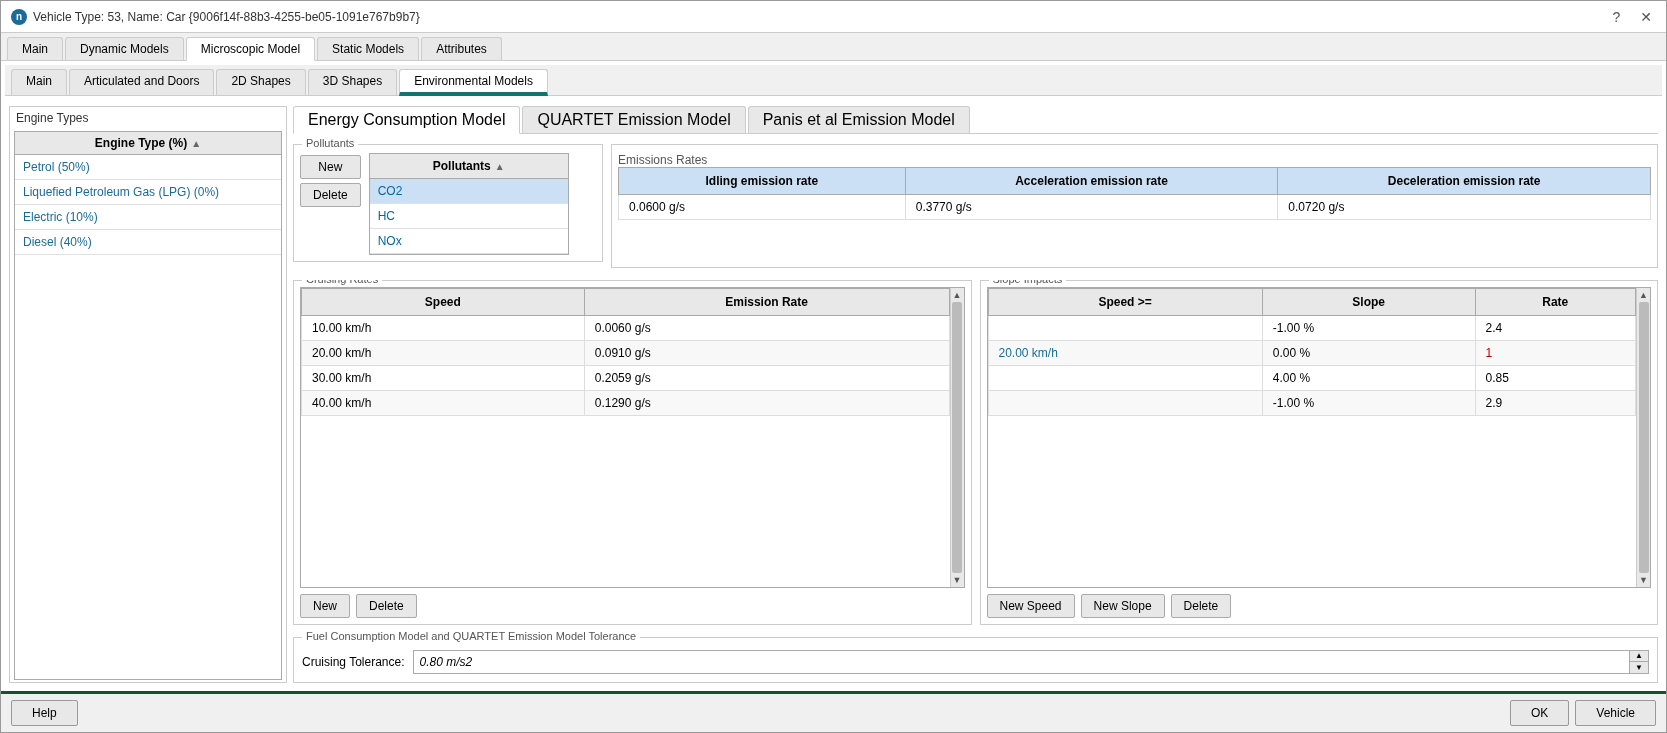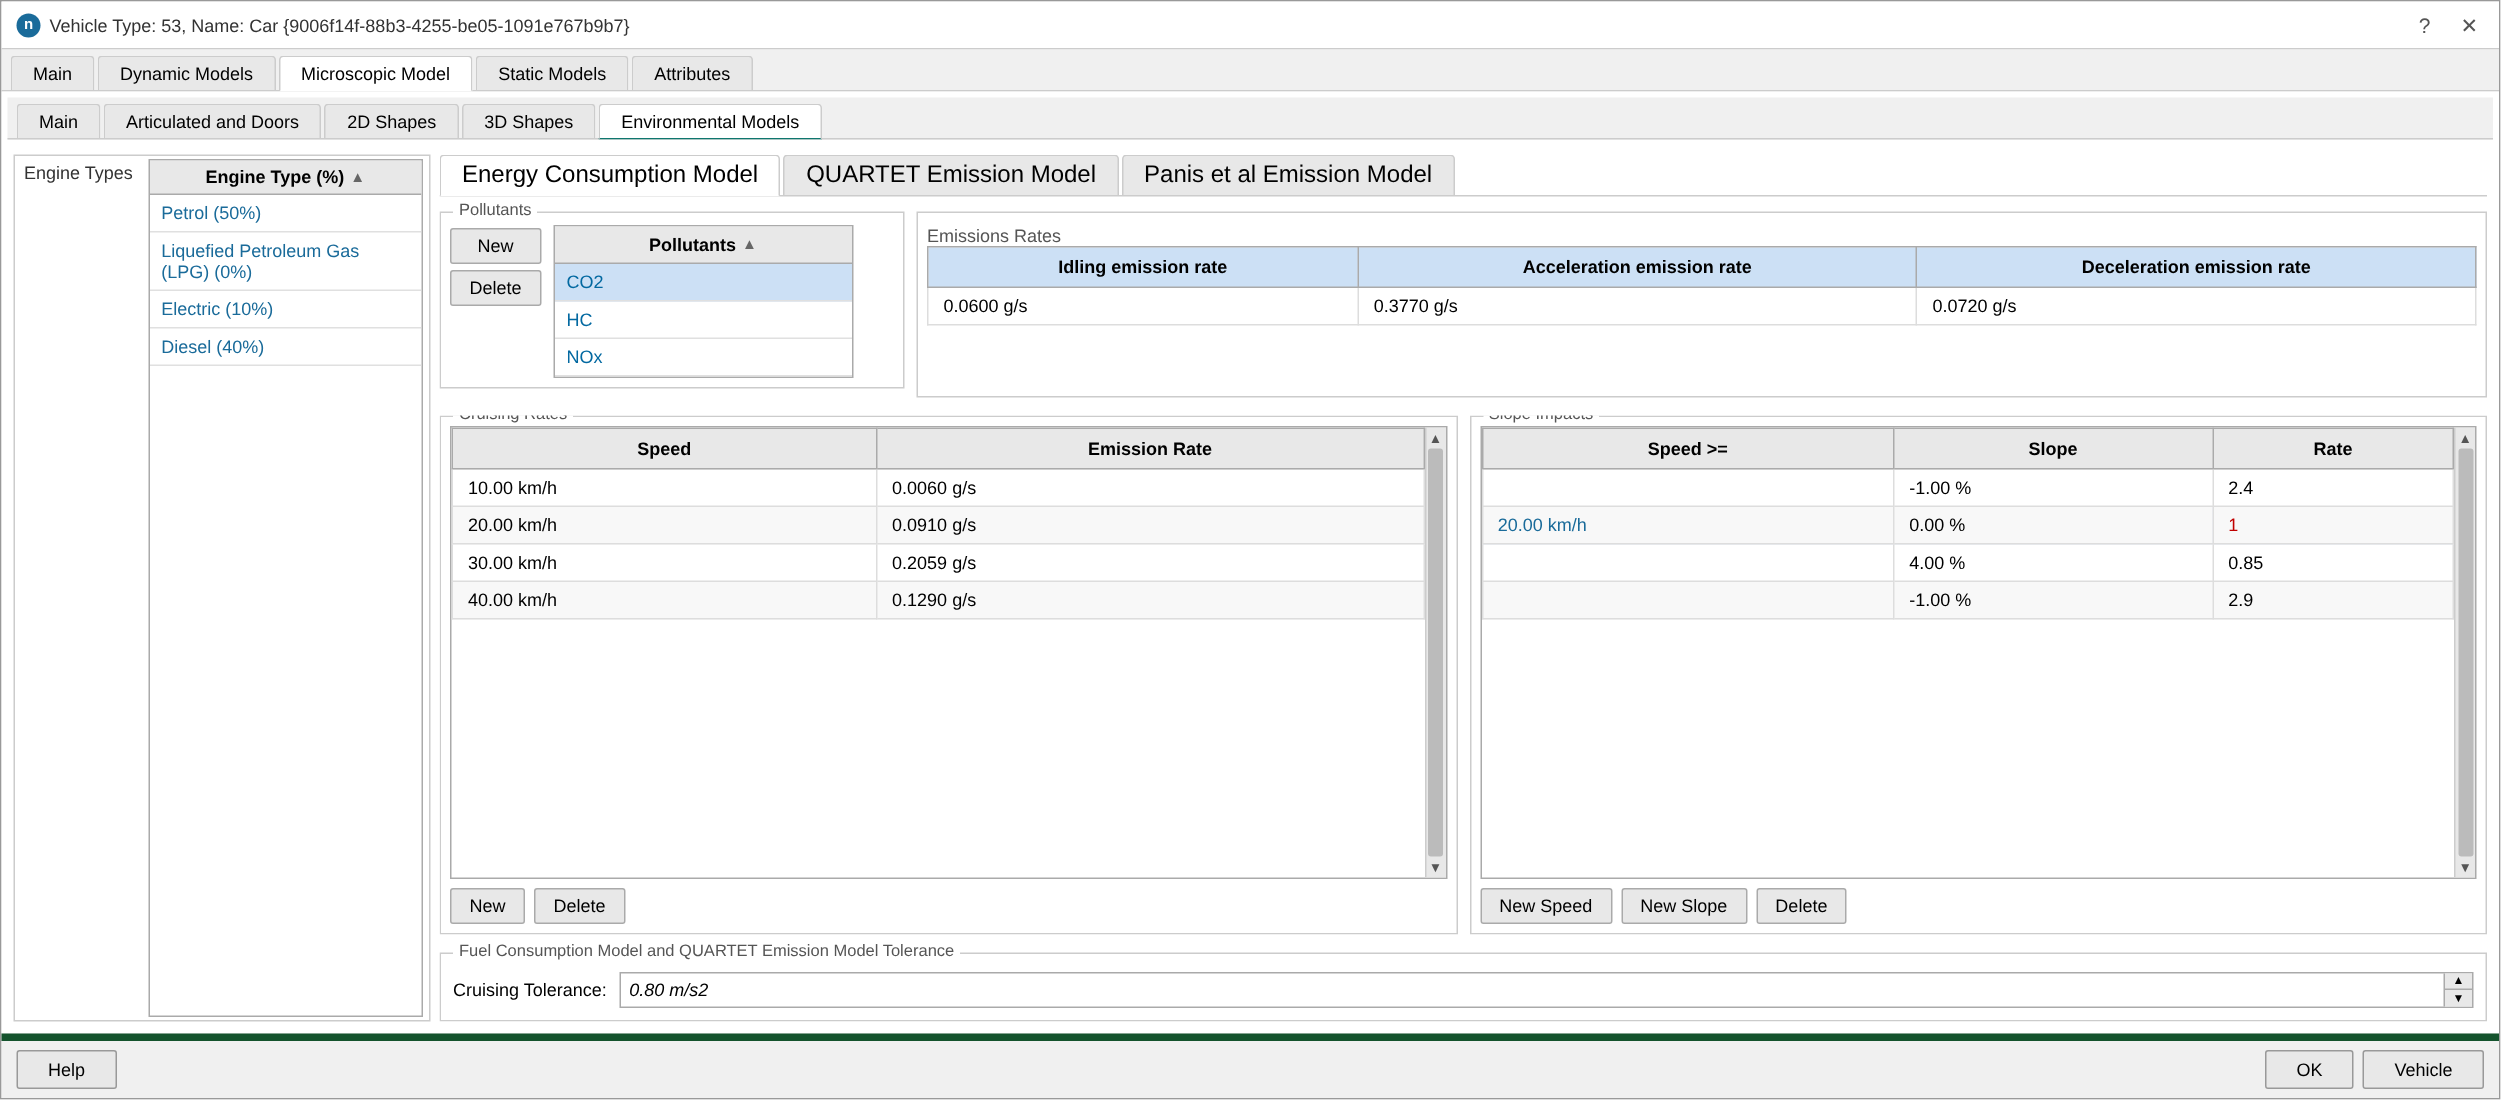--- a/index.html
+++ b/index.html
@@ -15,25 +15,25 @@
     .title-btn { background: none; border: none; cursor: pointer; font-size: 14px; color: #555; padding: 0 4px; }
 
     .main-tabs { display: flex; background: #f0f0f0; border-bottom: 1px solid #ccc; padding: 4px 6px 0; gap: 2px; }
     .main-tab { padding: 4px 14px; border: 1px solid #ccc; border-bottom: none; background: #e8e8e8; cursor: pointer; font-size: 12px; border-radius: 3px 3px 0 0; }
     .main-tab.active { background: #fff; border-bottom: 1px solid #fff; margin-bottom: -1px; z-index: 1; }
 
     .content-area { flex: 1; background: #fff; display: flex; flex-direction: column; overflow: hidden; padding: 4px; }
 
     .sub-tabs { display: flex; background: #f0f0f0; border-bottom: 1px solid #ccc; padding: 4px 6px 0; gap: 2px; margin-bottom: 6px; }
     .sub-tab { padding: 4px 14px; border: 1px solid #ccc; border-bottom: none; background: #e8e8e8; cursor: pointer; font-size: 12px; border-radius: 3px 3px 0 0; }
-    .sub-tab.active { background: #fff; border-bottom: 1px solid #0f766e; margin-bottom: -1px; z-index: 1; }
+    .sub-tab.active { background: #fff; border-bottom: 4px solid #0f766e; margin-bottom: -1px; z-index: 1; }
 
     .main-content { flex: 1; display: flex; gap: 6px; padding: 4px; overflow: hidden; }
 
-    .engine-types-panel { width: 278px; flex-shrink: 0; border: 1px solid #ccc; background: #fff; display: flex; }
+    .engine-types-panel { width: 278px; flex-shrink: 0; border: 1px solid #ccc; background: #fff; display: flex; flex-direction: column; }
     .engine-types-label { padding: 4px 6px; font-size: 12px; color: #333; }
     .engine-types-table { flex: 1; border: 1px solid #aaa; margin: 2px 4px; overflow: hidden; }
     .engine-types-header { background: #e8e8e8; border-bottom: 1px solid #aaa; padding: 4px 8px; font-weight: bold; font-size: 12px; text-align: center; display: flex; align-items: center; justify-content: center; gap: 4px; }
     .sort-icon { font-size: 10px; color: #666; }
     .engine-types-list { overflow-y: auto; }
     .engine-type-row { padding: 5px 8px; border-bottom: 1px solid #e0e0e0; cursor: pointer; color: #1a6b9a; font-size: 12px; }
 
     .right-panel { flex: 1; display: flex; flex-direction: column; gap: 6px; overflow: hidden; }
 
     .model-tabs { display: flex; border-bottom: 1px solid #ccc; gap: 2px; margin-bottom: 4px; }
@@ -75,21 +75,21 @@
     .tolerance-row { display: flex; align-items: center; gap: 8px; margin-top: 4px; }
     .tolerance-label { font-size: 12px; }
     .tolerance-input-wrapper { flex: 1; border: 1px solid #aaa; display: flex; align-items: center; }
     .tolerance-input { flex: 1; border: none; padding: 3px 6px; font-size: 12px; outline: none; font-style: italic; }
     .spinner { display: flex; flex-direction: column; border-left: 1px solid #aaa; }
     .spinner-btn { width: 18px; height: 11px; border: none; background: #e8e8e8; cursor: pointer; font-size: 8px; display: flex; align-items: center; justify-content: center; line-height: 1; border-bottom: 1px solid #aaa; }
     .spinner-btn:last-child { border-bottom: none; }
 
     .btn { padding: 4px 12px; border: 1px solid #aaa; background: #e8e8e8; cursor: pointer; font-size: 12px; border-radius: 2px; }
 
-    .bottom-bar { display: flex; justify-content: space-between; align-items: center; padding: 6px 10px; border-top: 5px solid #14532d; background: #f0f0f0; }
+    .bottom-bar { display: flex; justify-content: space-between; align-items: center; padding: 6px 10px; border-top: 3px solid #14532d; background: #f0f0f0; }
     .bottom-right { display: flex; gap: 6px; }
     .btn-primary { padding: 5px 20px; border: 1px solid #999; background: #e8e8e8; cursor: pointer; font-size: 12px; border-radius: 2px; }
   </style>
 </head>
 <body>
 
 <div class="window">
 
   <div class="title-bar">
     <div class="title-bar-left">

